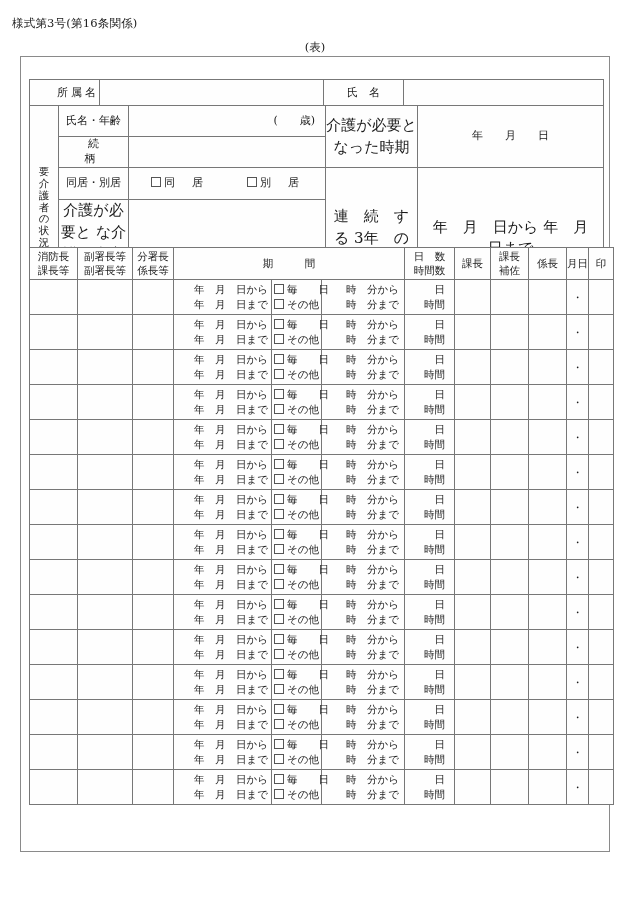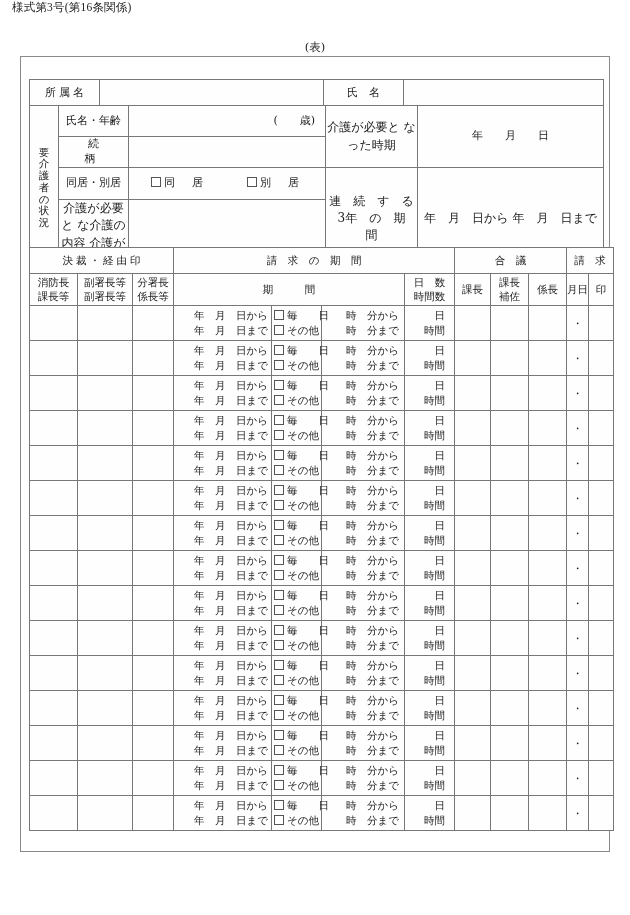--- a/index.html
+++ b/index.html
@@ -7,22 +7,22 @@
     width:630px;height:915px;
     background:#fff;
     font-family:"DejaVu Serif","Liberation Serif",serif;
     color:#1a1a1a;
     -webkit-font-smoothing:antialiased;
   }
   .page{position:relative;width:630px;height:915px;overflow:hidden;}
 
   
   .form-no{
-    position:absolute;left:12px;top:0;
-    font-size:11.5px;letter-spacing:.2px;white-space:nowrap;font-family:Liberation Serif, serif;
+    position:absolute;left:12px;top:16px;
+    font-size:11.5px;letter-spacing:.2px;white-space:nowrap;
   }
   
   .caption{
     position:absolute;left:0;top:40px;width:630px;
     text-align:center;font-size:11.5px;
   }
   .frame{
     position:absolute;left:20px;top:56px;
     width:590px;height:152px;
     box-sizing:border-box;
@@ -58,25 +58,25 @@
 
   .vlabel{
     writing-mode:horizontal-tb;
     font-size:10.5px;
     line-height:1.12;
     letter-spacing:0;
     padding:2px 0;
   }
   .vlabel span{display:block;}
 
-  .sp2{letter-spacing:3px;text-indent:3px;}
+  .sp2{letter-spacing:3px;text-indent:3px;text-align:right;}
   .sp4{letter-spacing:7px;text-indent:7px;}
 
   .lbl{font-size:11px;}
-  .two-line{font-size:12px;line-height:1.45;}
+  .two-line{font-size:15px;line-height:1.45;}
 
   .cb{
     display:inline-block;width:8px;height:8px;
     border:1px solid #555;margin-right:3px;
     vertical-align:-1px;background:#fff;
   }
   .right-pad{text-align:right;padding-right:10px;}
 
   
   .tbl-main{position:absolute;left:8px;top:0px;width:574px;}
@@ -188,26 +188,20 @@
             <col style="width:83px">
           <col style="width:50px">
             <col style="width:36px">
             <col style="width:38px">
           <col style="width:38px">
             <col style="width:22px">
             <col style="width:25px">
         </colgroup>
         <thead>
           <tr>
-            <td class="hdr-big sp2" colspan="3">決裁・経由印</td>
-            <td class="hdr-big" colspan="4">請　求　の　期　間</td>
-            <td class="hdr-big" colspan="3">合　議</td>
-            <td class="hdr-big" colspan="2">請　求</td>
-          </tr>
-          <tr>
             <td class="hdr-sub">
               <span style="display:block">消防長</span>
               <span style="display:block">課長等</span>
             </td>
             <td class="hdr-sub">
               <span style="display:block">副署長等</span>
               <span style="display:block">副署長等</span>
             </td>
             <td class="hdr-sub">
               <span style="display:block">分署長</span>

